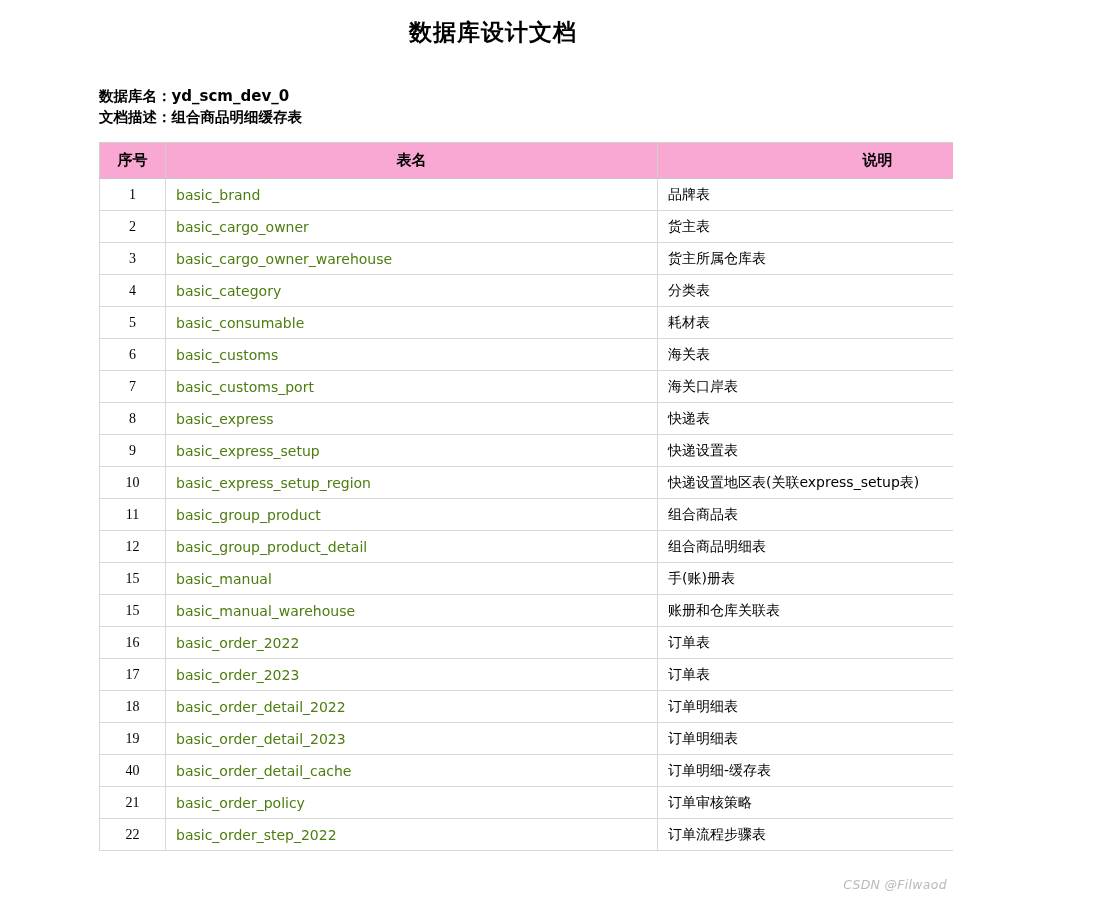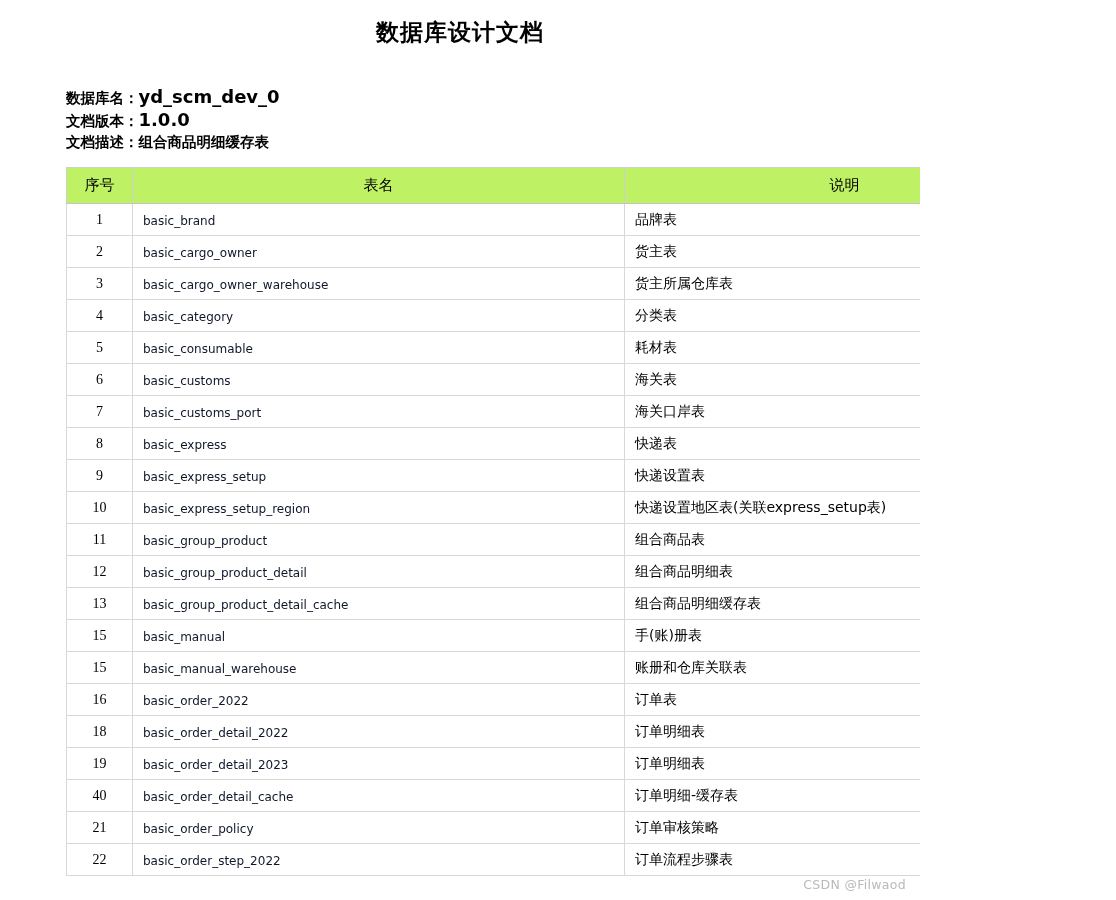--- a/index.html
+++ b/index.html
@@ -15,20 +15,21 @@
     color: #000000;
     overflow: hidden;
     position: relative;
   }
 
   .page {
     position: relative;
     width: 920px;
     height: 900px;
     overflow: hidden;
+    margin-left: 33px;
   }
 
   
   .doc-title {
     text-align: center;
     font-family: "Liberation Serif", "DejaVu Serif", serif;
     font-size: 23px;
     font-weight: 700;
     color: #000;
     letter-spacing: 1px;
@@ -51,41 +52,41 @@
     color: #000;
   }
   .meta-label {
     font-family: "Liberation Serif", "DejaVu Serif", serif;
     font-weight: 700;
     font-size: 14.5px;
   }
   .meta-value {
     font-family: "DejaVu Sans", "Liberation Sans", sans-serif;
     font-weight: 700;
-    font-size: 18px;
+    font-size: 15px;
   }
 
   
   .table-wrap {
     padding-left: 66px;
     padding-right: 52px;
     padding-top: 14px;
   }
   table.schema {
     border-collapse: collapse;
     width: 998px;
     table-layout: fixed;
     font-size: 14px;
   }
   table.schema th {
-    background: #bef264;
+    background: #f9a8d4;
     border: 1px solid #cfcfcf;
     border-bottom: 1px solid #c4c4c4;
     font-family: "Liberation Serif", "DejaVu Serif", serif;
-    font-weight: 400;
+    font-weight: 700;
     font-size: 15px;
     color: #000;
     text-align: center;
     height: 36px;
     padding: 0 8px;
     box-sizing: border-box;
   }
   table.schema td {
     border: 1px solid #d8d8d8;
     height: 32px;
@@ -102,61 +103,59 @@
   td.cell-idx {
     text-align: center;
     font-family: "Liberation Serif", "DejaVu Serif", serif;
     font-size: 15px;
     color: #111;
   }
   td.cell-name {
     padding-left: 16px;
   }
   td.cell-name a {
-    color: #0f172a;
+    color: #4d7c0f;
     text-decoration: none;
     font-family: "DejaVu Sans", "Liberation Sans", sans-serif;
-    font-size: 12px;
+    font-size: 14px;
     cursor: pointer;
   }
   td.cell-desc {
     padding-left: 12px;
     font-family: "DejaVu Sans", "Liberation Sans", sans-serif;
     font-size: 14px;
     color: #1a1a1a;
     white-space: nowrap;
     overflow: hidden;
   }
 
   
   .watermark {
     position: absolute;
-    right: 14px;
+    right: 6px;
     bottom: 8px;
     font-size: 12.5px;
     color: #b9b9b9;
     font-family: "DejaVu Sans", "Liberation Sans", sans-serif;
     letter-spacing: 0.3px;
     pointer-events: none;
     user-select: none;
+    font-style: italic;
   }
 </style>
 </head>
 <body>
 
 <div class="page">
 
   <h1 class="doc-title">数据库设计文档</h1>
 
   <div class="meta">
     <div class="meta-line">
       <span class="meta-label">数据库名：</span><span class="meta-value">yd_scm_dev_0</span>
-    </div>
-    <div class="meta-line">
-      <span class="meta-label">文档版本：</span><span class="meta-value">1.0.0</span>
     </div>
     <div class="meta-line">
       <span class="meta-label">文档描述：</span><span class="meta-label">组合商品明细缓存表</span>
     </div>
   </div>
 
   <div class="table-wrap">
     <table class="schema">
       <colgroup>
         <col class="col-idx">
@@ -225,40 +224,40 @@
             <td class="cell-idx">11</td>
             <td class="cell-name"><a>basic_group_product</a></td>
             <td class="cell-desc">组合商品表</td>
           </tr>
           <tr>
             <td class="cell-idx">12</td>
             <td class="cell-name"><a>basic_group_product_detail</a></td>
             <td class="cell-desc">组合商品明细表</td>
           </tr>
           <tr>
-            <td class="cell-idx">13</td>
-            <td class="cell-name"><a>basic_group_product_detail_cache</a></td>
-            <td class="cell-desc">组合商品明细缓存表</td>
-          </tr>
-          <tr>
             <td class="cell-idx">15</td>
             <td class="cell-name"><a>basic_manual</a></td>
             <td class="cell-desc">手(账)册表</td>
           </tr>
           <tr>
             <td class="cell-idx">15</td>
             <td class="cell-name"><a>basic_manual_warehouse</a></td>
             <td class="cell-desc">账册和仓库关联表</td>
           </tr>
           <tr>
             <td class="cell-idx">16</td>
             <td class="cell-name"><a>basic_order_2022</a></td>
             <td class="cell-desc">订单表</td>
           </tr>
           <tr>
+            <td class="cell-idx">17</td>
+            <td class="cell-name"><a>basic_order_2023</a></td>
+            <td class="cell-desc">订单表</td>
+          </tr>
+          <tr>
             <td class="cell-idx">18</td>
             <td class="cell-name"><a>basic_order_detail_2022</a></td>
             <td class="cell-desc">订单明细表</td>
           </tr>
           <tr>
             <td class="cell-idx">19</td>
             <td class="cell-name"><a>basic_order_detail_2023</a></td>
             <td class="cell-desc">订单明细表</td>
           </tr>
           <tr>

